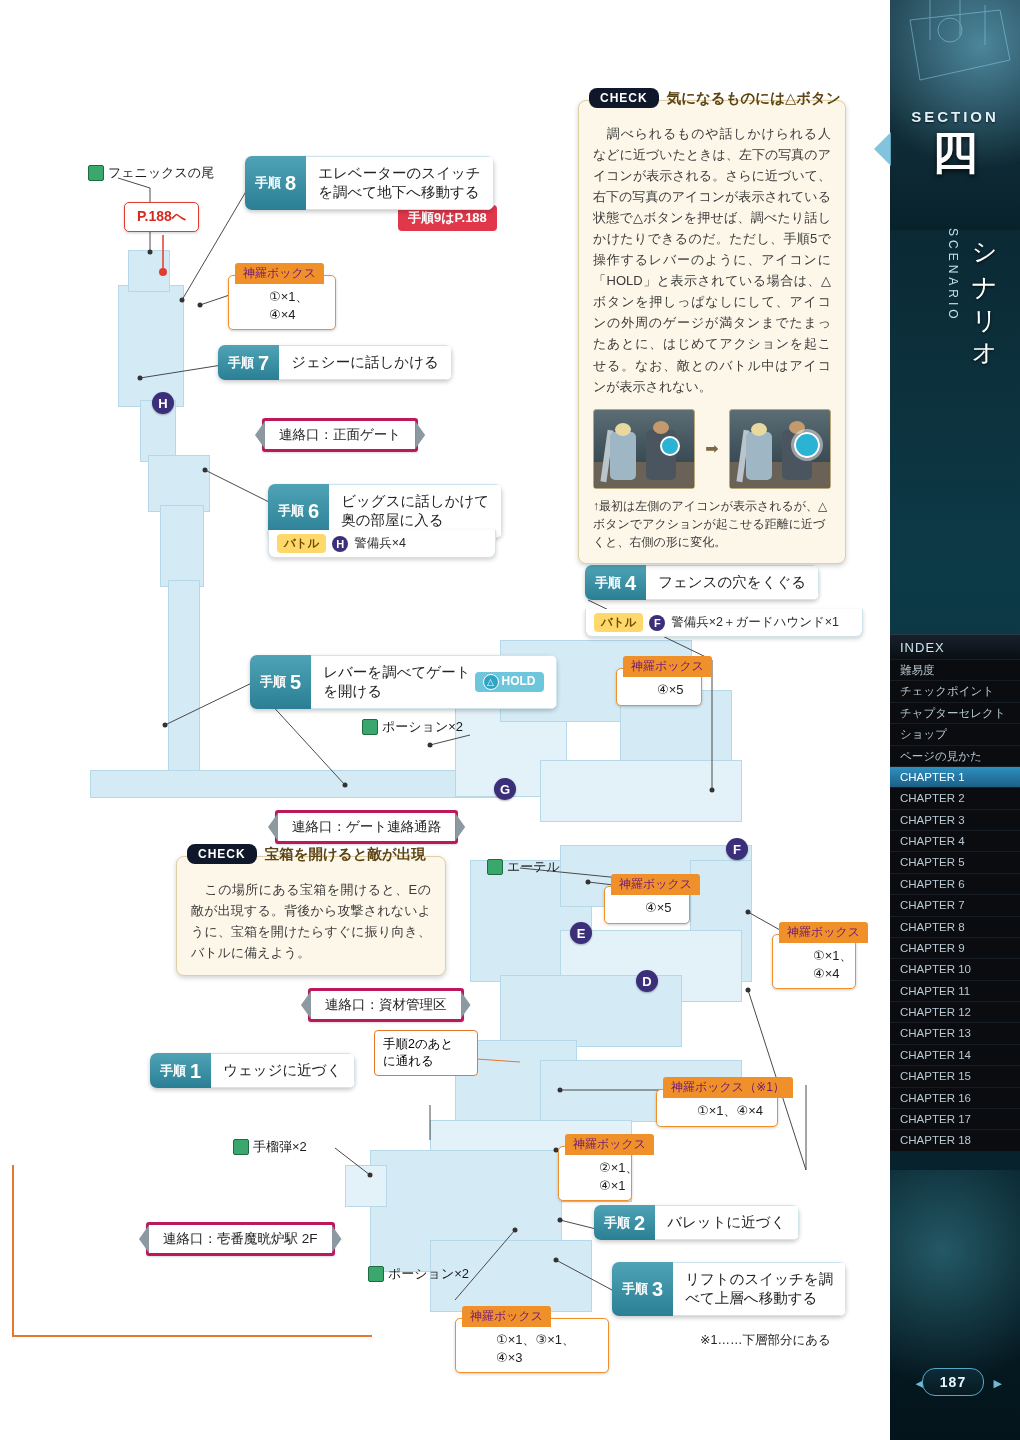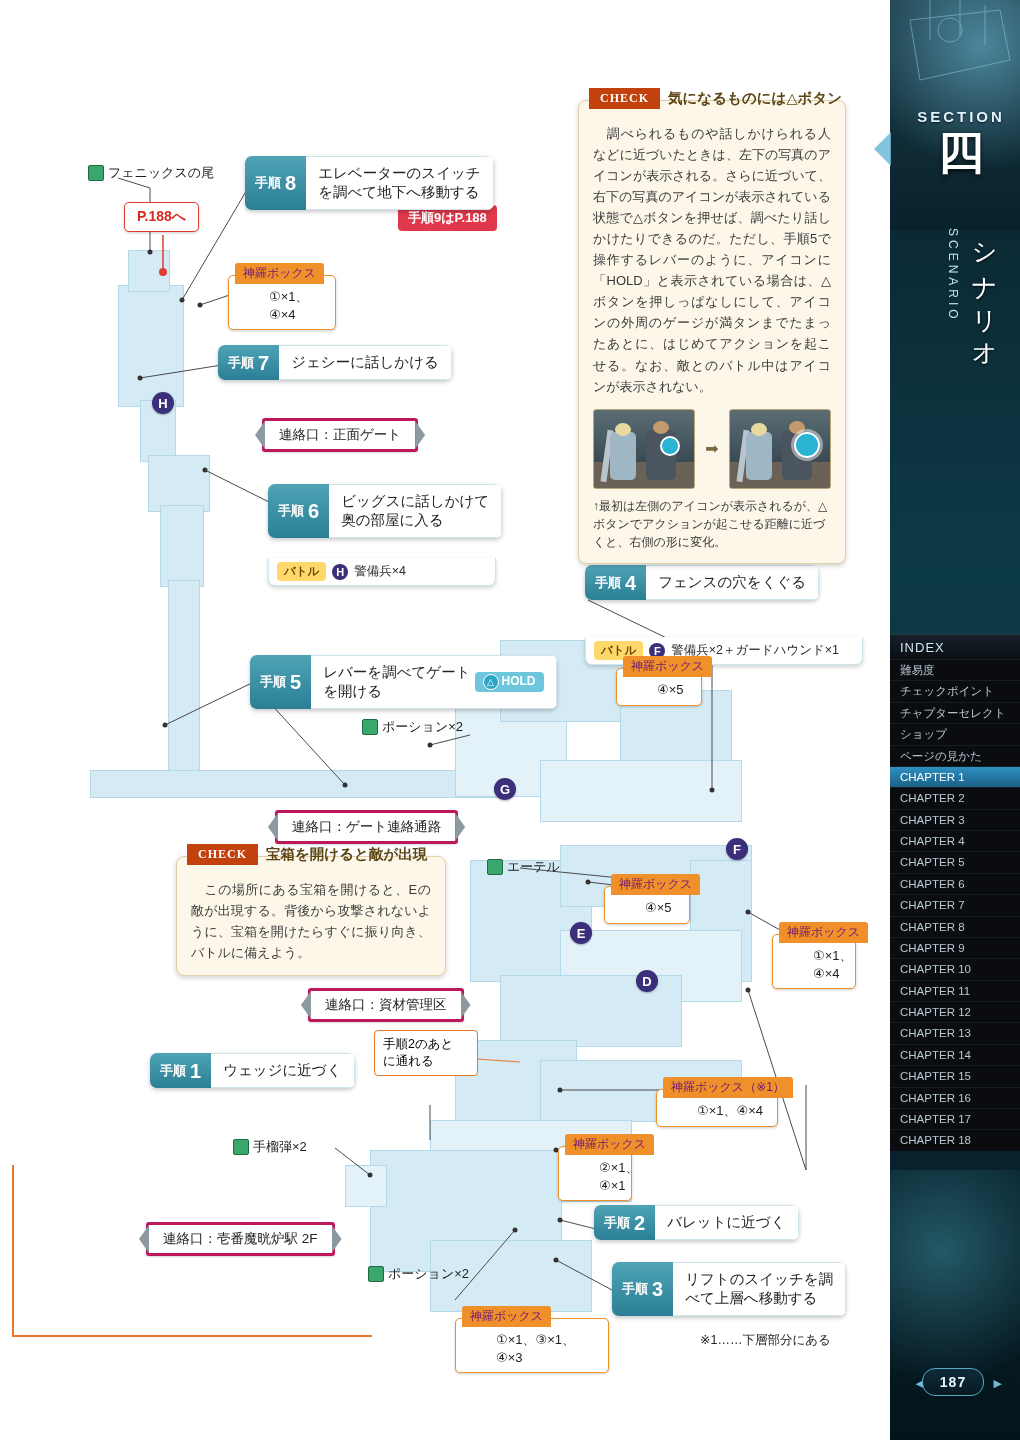--- a/index.html
+++ b/index.html
@@ -23,21 +23,21 @@
       linear-gradient(180deg,#1b3a46,#08222c);
   }
   .rail-art-lines{position:absolute;right:0;top:0;width:130px;height:230px;opacity:.5;}
   .rail-bottom-art{
     position:absolute;right:0;bottom:0;width:130px;height:270px;
     background:
       radial-gradient(circle at 40% 30%, rgba(90,200,220,.35), rgba(6,26,34,0) 65%),
       linear-gradient(180deg,#07212b,#04141b);
   }
   .section-badge{
-    position:absolute;right:6px;top:108px;width:106px;text-align:center;color:#eaf6ff;
+    position:absolute;right:12px;top:108px;width:106px;text-align:center;color:#eaf6ff;
   }
   .section-word{
     font-size:15px;letter-spacing:3px;font-weight:bold;color:#dff1fb;
     text-shadow:0 1px 2px rgba(0,0,0,.7);
   }
   .section-num{
     font-size:46px;font-weight:bold;line-height:1;margin-top:4px;color:#ffffff;
     text-shadow:0 2px 5px rgba(0,0,0,.8);
   }
   .rail-vert{
@@ -101,21 +101,21 @@
   }
   .step-tag .num{font-size:20px;line-height:1;}
   .step-body{
     background:#ffffff;color:#222;font-size:14.5px;line-height:1.32;
     padding:7px 12px;display:flex;align-items:center;white-space:pre-line;
     border:1px solid #cfe4ec;border-left:none;
   }
   .sub-row{
     background:#ffffff;border:1px solid #cfe4ec;border-top:none;
     padding:4px 8px;font-size:12.5px;display:flex;align-items:center;gap:6px;
-    border-radius:0 0 7px 7px;box-shadow:0 2px 4px rgba(0,0,0,.18);margin-top:28px;
+    border-radius:0 0 7px 7px;box-shadow:0 2px 4px rgba(0,0,0,.18);
   }
   .battle-chip{
     background:#ffd86b;color:#6b4a00;border-radius:4px;padding:2px 7px;font-size:11.5px;font-weight:bold;
   }
   .hold-chip{
     background:#6ec6dc;color:#fff;border-radius:4px;padding:2px 8px;font-size:12px;font-weight:bold;
     display:inline-flex;align-items:center;gap:3px;margin-left:4px;
   }
   .btn-glyph{
     display:inline-block;width:14px;height:14px;border-radius:50%;
@@ -164,22 +164,22 @@
 
   
   .check{
     position:absolute;background:#fdf7ea;border:1px solid #e0cfa6;border-radius:8px;
     box-shadow:0 2px 5px rgba(0,0,0,.18);
   }
   .check-head{
     position:absolute;left:10px;top:-13px;display:flex;align-items:center;gap:8px;
   }
   .check-pill{
-    background:#c2410c;color:#fff;font-size:12px;font-weight:bold;border-radius:0;
-    padding:3px 11px;letter-spacing:1px;font-family:Liberation Serif, serif;
+    background:#0f172a;color:#fff;font-size:12px;font-weight:bold;border-radius:8px;
+    padding:3px 11px;letter-spacing:1px;
   }
   .check-title{font-size:14.5px;color:#5d4413;font-weight:bold;white-space:nowrap;}
   .check-body{
     padding:22px 14px 12px;font-size:13px;line-height:1.62;color:#3a3a3a;text-align:justify;
   }
   .check-caption{
     padding:0 14px 12px;font-size:12px;line-height:1.5;color:#3a3a3a;
   }
   .shots{display:flex;gap:10px;padding:0 14px 8px;}
   .shot{

